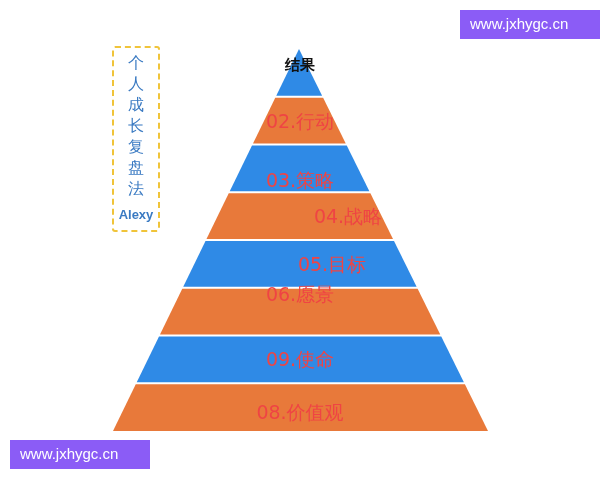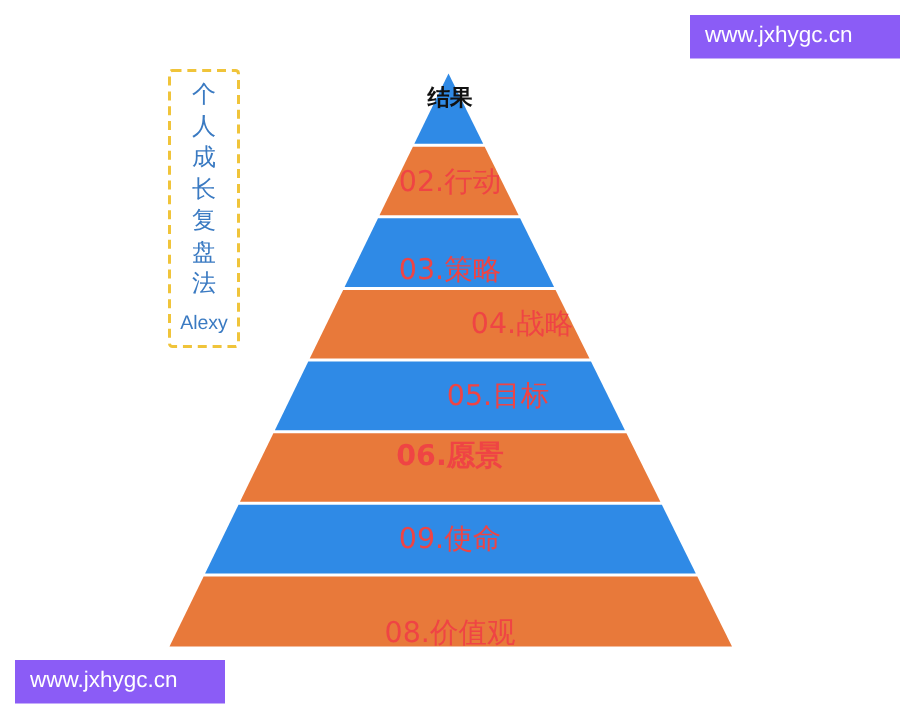--- a/index.html
+++ b/index.html
@@ -8,21 +8,21 @@
   .watermark { position:absolute; background:#8b5cf6; color:#ffffff; font-size:15px;
                line-height:28px; height:29px; padding:0 10px; font-family:Liberation Sans, sans-serif; }
   #wm-top { left:460px; top:10px; width:120px; }
   #wm-bottom { left:10px; top:440px; width:120px; }
   .sidebar-box { position:absolute; left:112px; top:46px; width:48px; height:186px;
                  border:2px dashed #f0c43a; border-radius:3px; box-sizing:border-box; }
   .sidebar-title { position:absolute; left:0; top:4px; width:100%; text-align:center;
                    color:#3a7ac2; font-size:16px; line-height:21px; }
   .sidebar-title span { display:block; }
   .sidebar-author { position:absolute; left:0; bottom:8px; width:100%; text-align:center;
-                    color:#3a7ac2; font-size:13px; font-family:"Liberation Sans", sans-serif; }
+                    color:#3a7ac2; font-size:13px; font-family:"Liberation Sans", sans-serif;font-weight:bold; }
   .pyramid { position:absolute; left:0; top:0; width:600px; height:480px; }
   .band-label { position:absolute; left:0; width:600px; text-align:center; color:#ef4444;
                 font-size:19px; height:20px; line-height:20px; }
   .band-label.top { color:#111111; font-weight:bold; font-size:15px; }
 </style>
 </head>
 <body>
 
 <div class="watermark" id="wm-top">www.jxhygc.cn</div>
 
@@ -51,18 +51,18 @@
       <polygon points="135.7630890052356,384.25 464.8697643979058,384.25 488,431 113,431" fill="#e8793a"></polygon>
     </g>
 </svg>
 
 <div id="labels">
   <div class="band-label top" style="top: 55px;">结果</div>
   <div class="band-label" style="top: 110.625px;">02.行动</div>
   <div class="band-label" style="top: 158.375px; margin-top: 12px;">03.策略</div>
   <div class="band-label" style="top: 206.125px; padding-left: 48px;">04.战略</div>
   <div class="band-label" style="top: 253.875px; padding-left: 32px;">05.目标</div>
-  <div class="band-label" style="top: 294px; font-weight: bold;">06.愿景</div>
+  <div class="band-label" style="top: 284px;">06.愿景</div>
   <div class="band-label" style="top: 349.375px;">09.使命</div>
-  <div class="band-label" style="top: 412px;">08.价值观</div>
+  <div class="band-label" style="top: 402px;">08.价值观</div>
 </div>
 
 <div class="watermark" id="wm-bottom">www.jxhygc.cn</div>
 
 </body></html>

